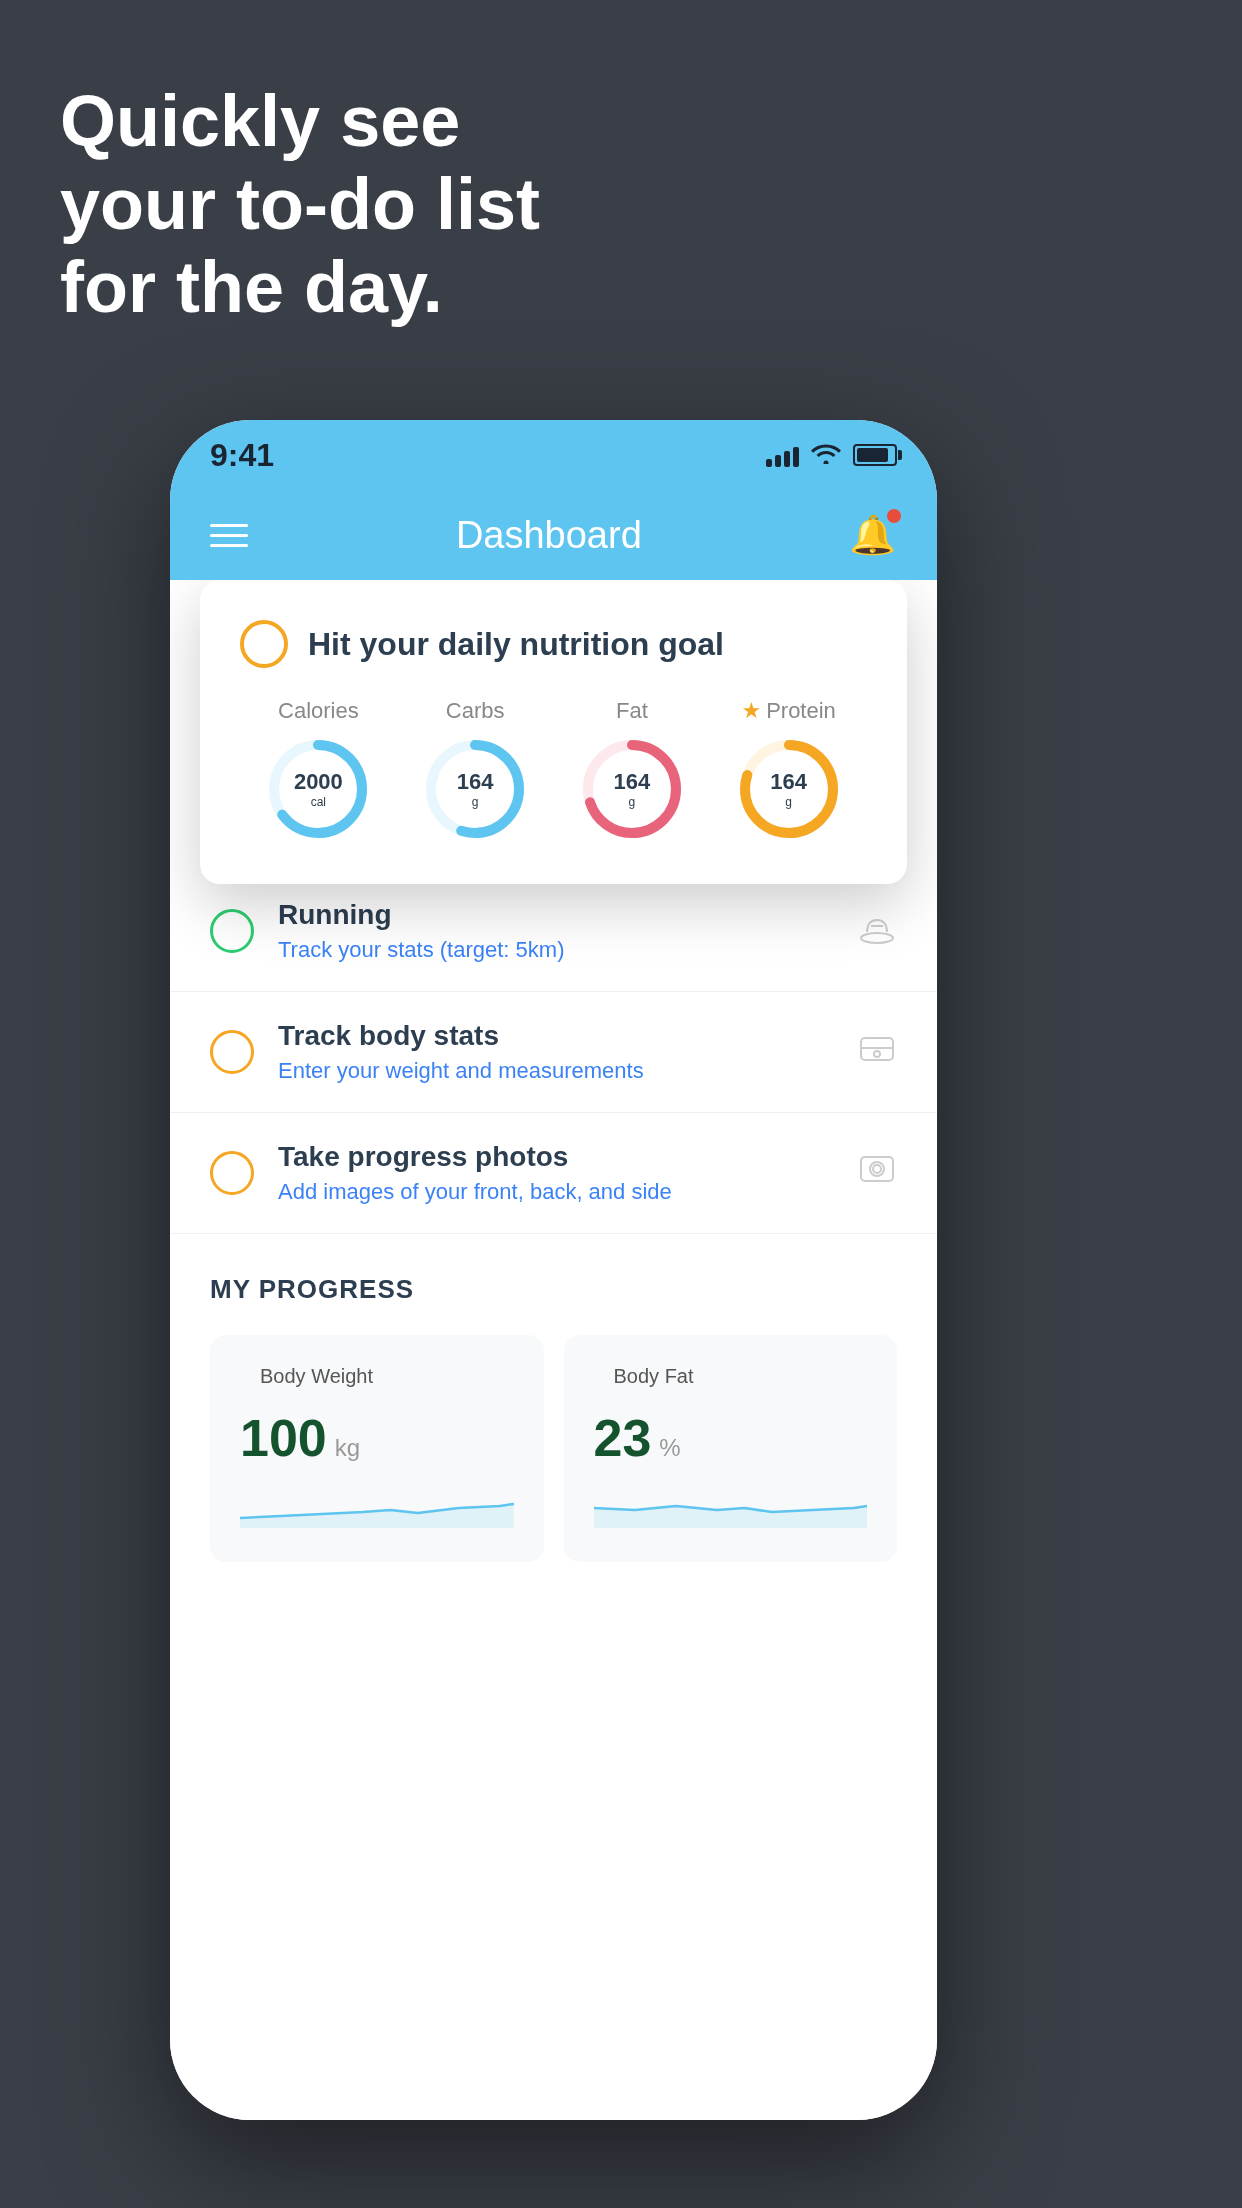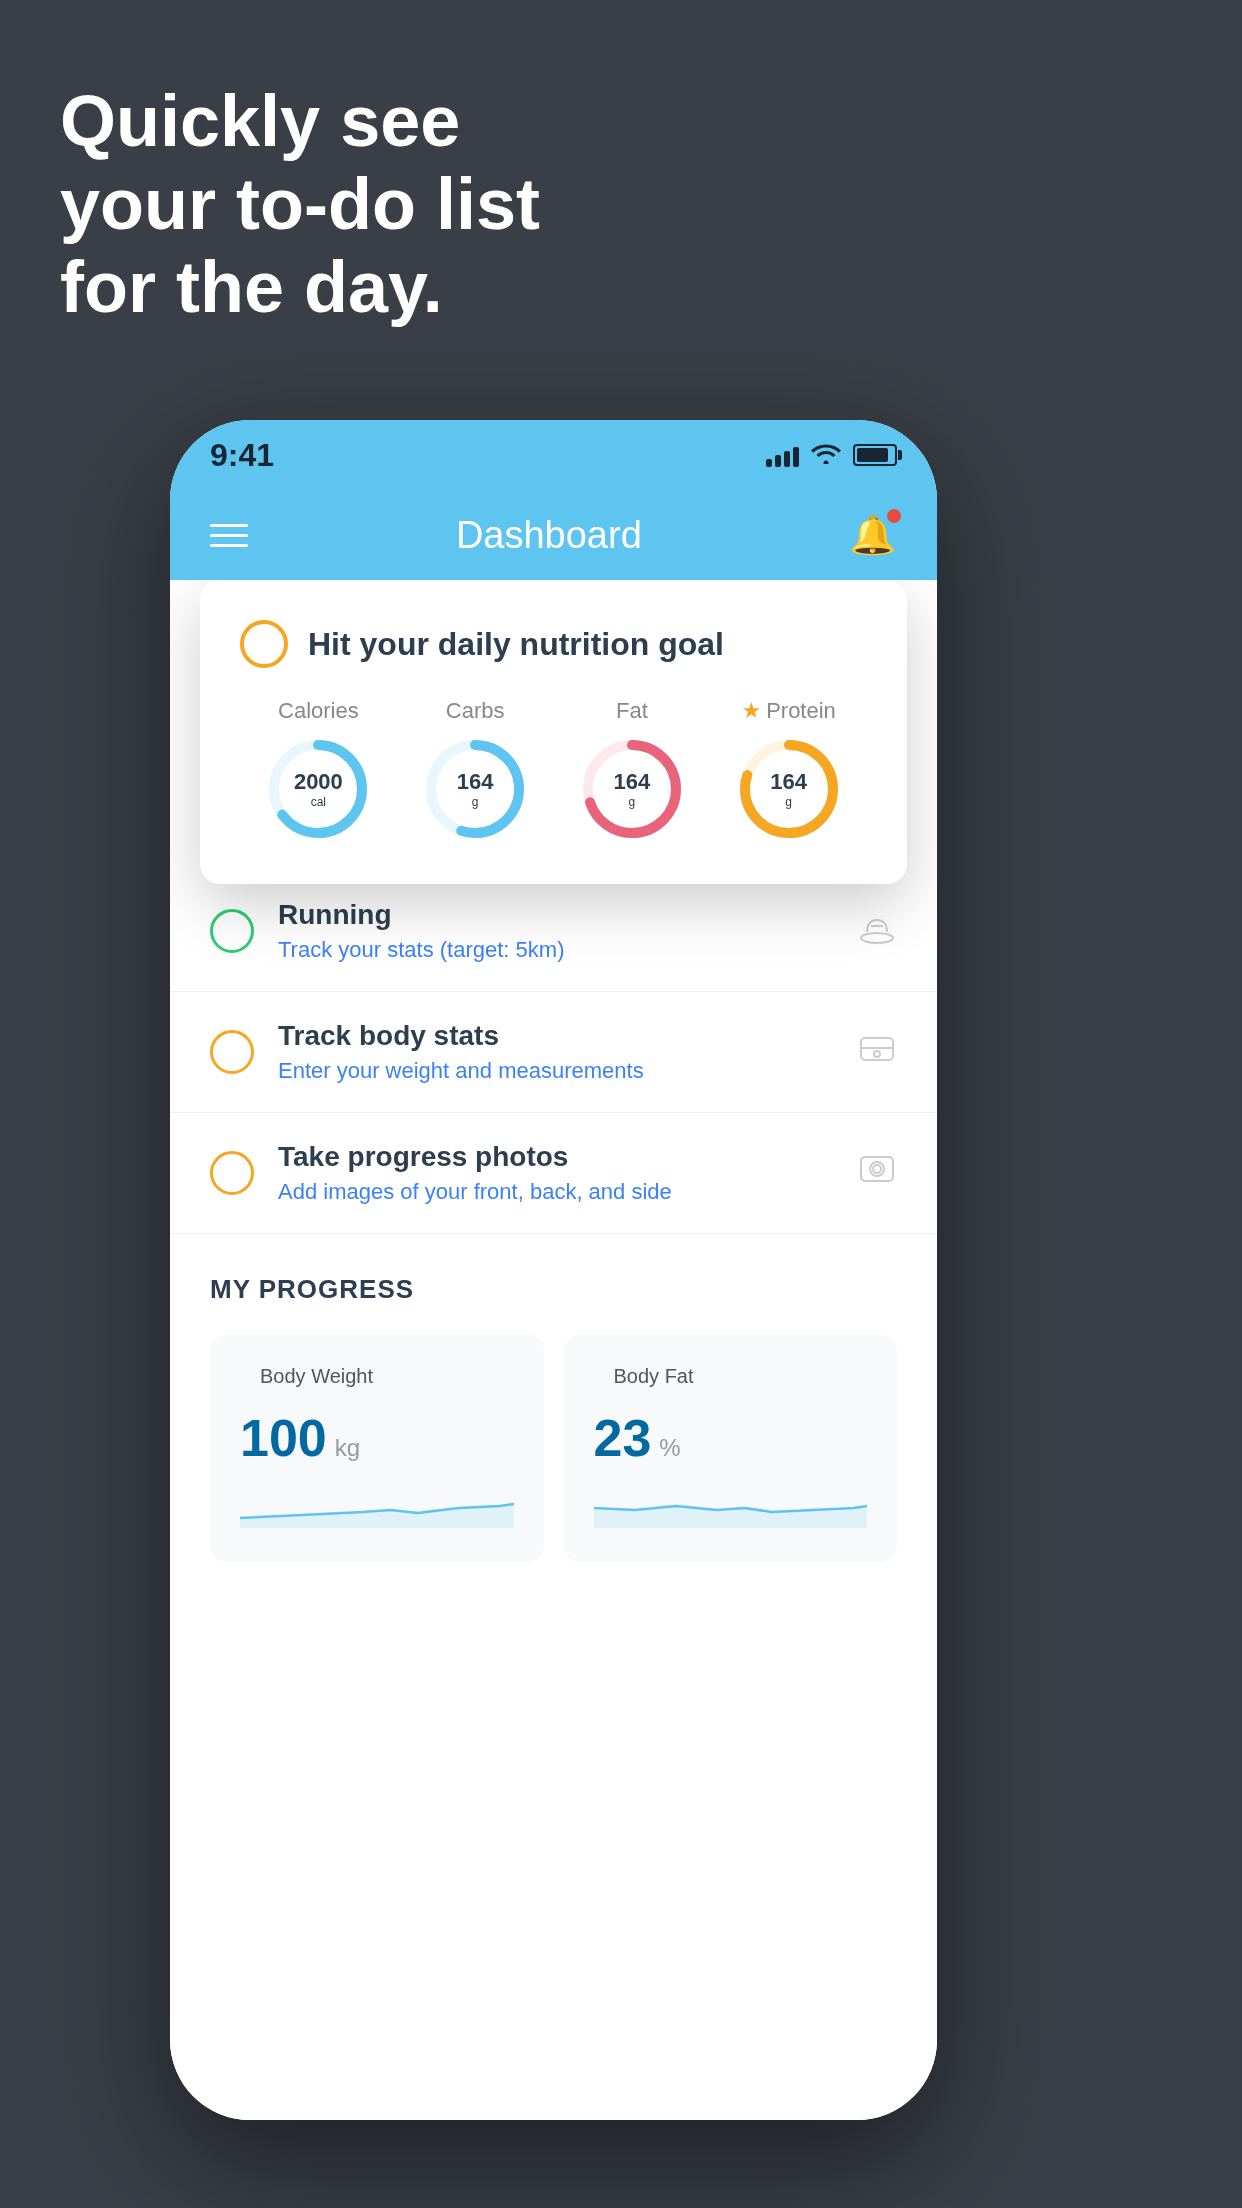--- a/index.html
+++ b/index.html
@@ -311,21 +311,21 @@
     }
     .progress-value {
       display: flex;
       align-items: baseline;
       gap: 8px;
       margin-bottom: 20px;
     }
     .progress-num {
       font-size: 52px;
       font-weight: 700;
-      color: #0369a1;
+      color: #14532d;
     }
     .progress-unit {
       font-size: 24px;
       color: #999;
     }
     .sparkline {
       width: 100%;
       height: 40px;
     }
   </style>

